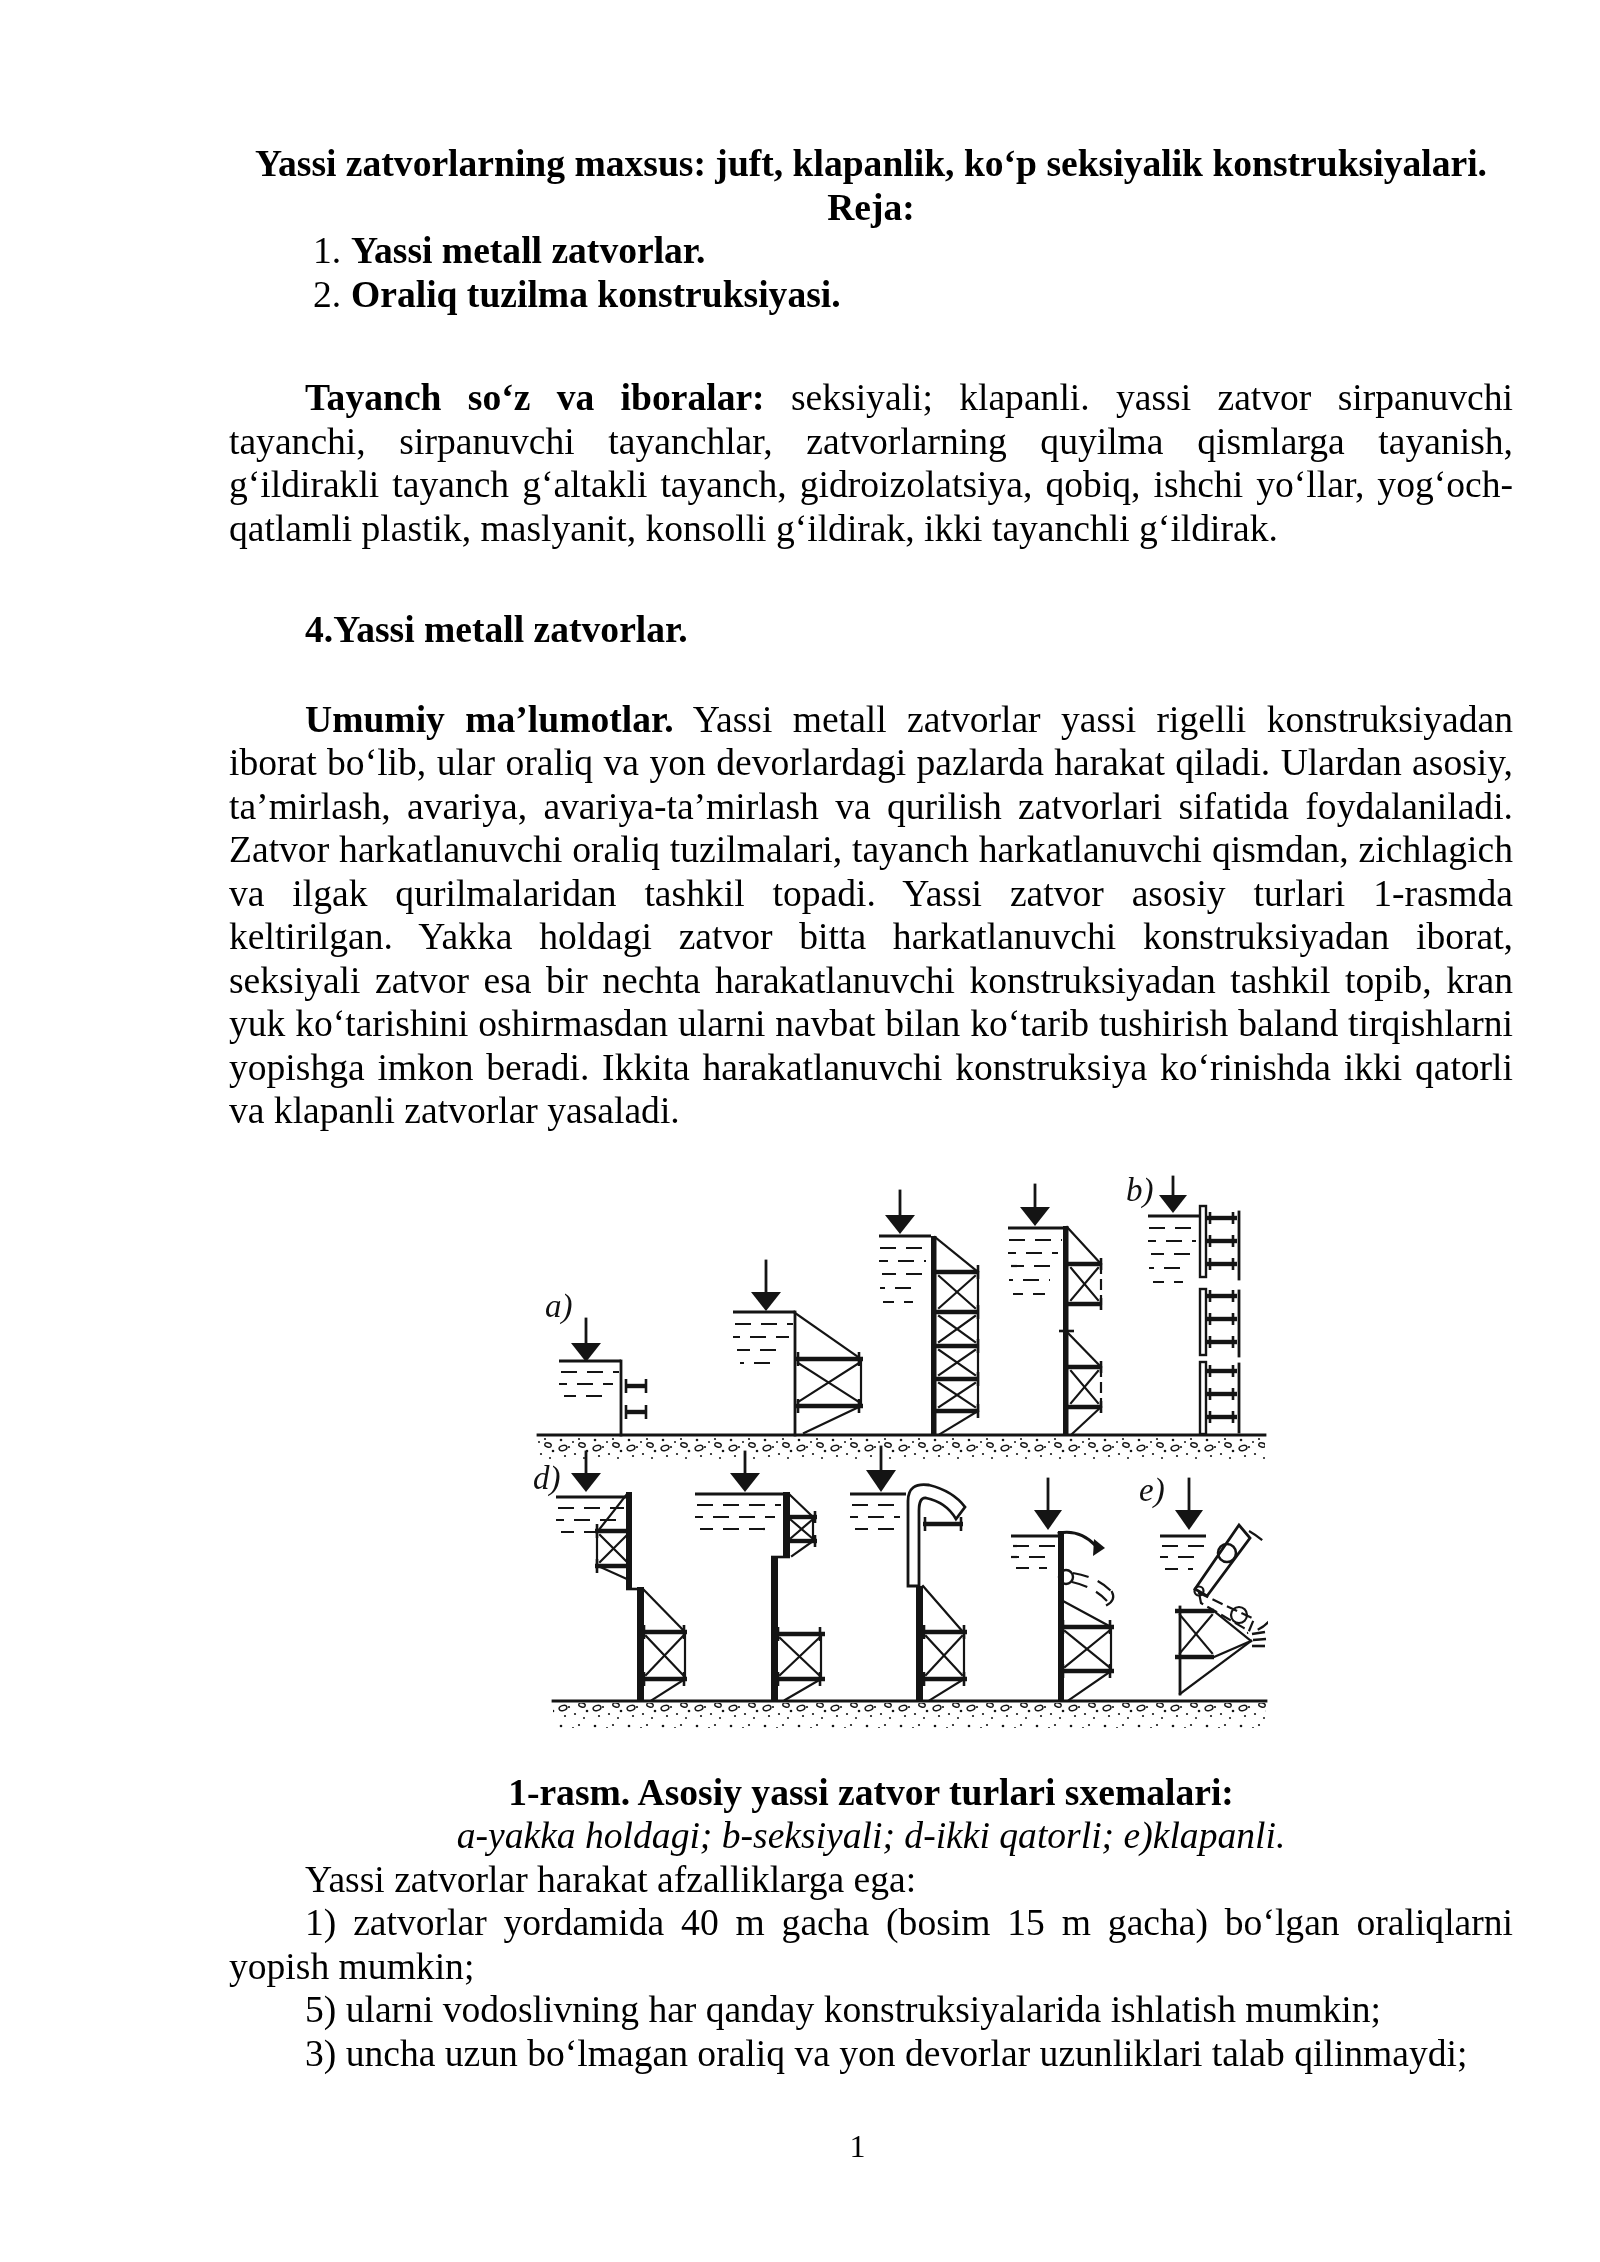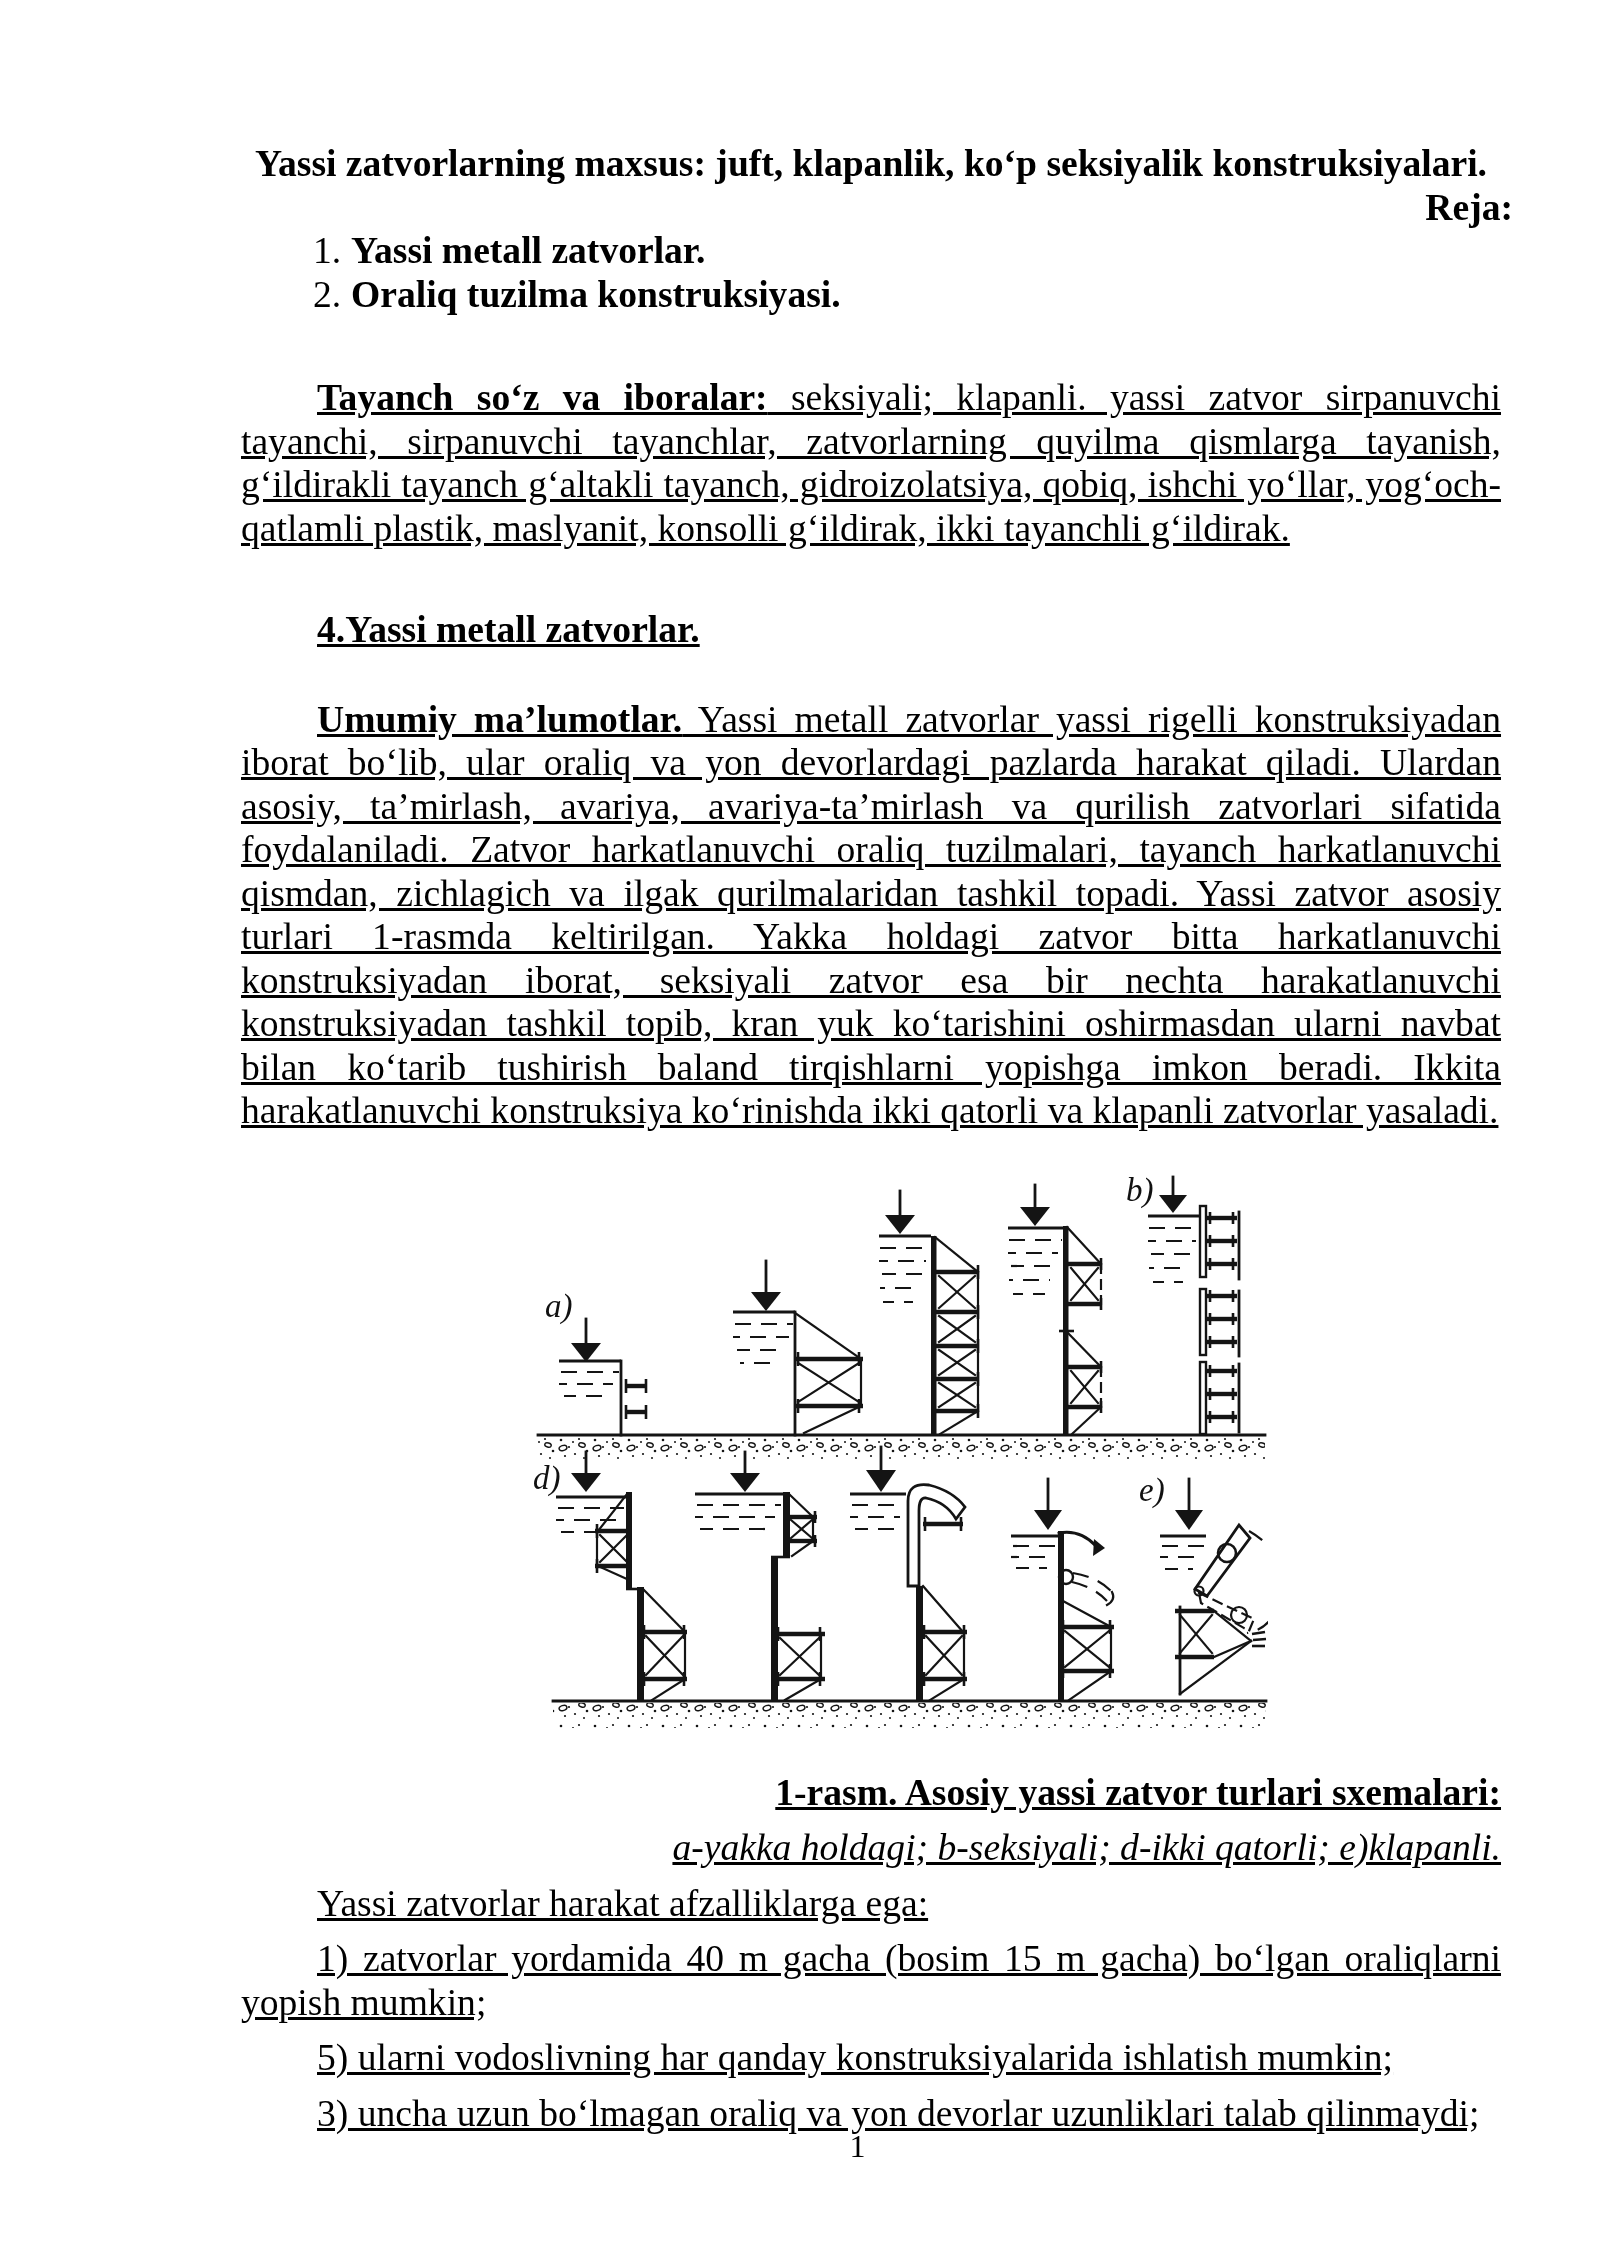--- a/index.html
+++ b/index.html
@@ -4,25 +4,25 @@
 <style>
   html,body{margin:0;padding:0;}
   body{
     width:1600px;height:2262px;background:#ffffff;color:#000;
     font-family:"Liberation Serif","DejaVu Serif",serif;
     position:relative;overflow:hidden;
   }
   .sheet{position:absolute;inset:0;padding:142px 87px 0 229px;box-sizing:border-box;}
   .t{font-size:37.6px;line-height:43.5px;}
   .title{font-weight:bold;text-align:center;white-space:nowrap;margin:0;}
-  .center{text-align:right;}
+  .center{text-align:center;}
   .bold{font-weight:bold;}
   .italic{font-style:italic;}
   .nowrap{white-space:nowrap;}
-  p{margin:12px;text-decoration:underline;}
+  p{margin:0;}
   .just{text-align:justify;}
   .indent{text-indent:76px;}
   .plan{margin-left:84px;}
   .plan-row{display:flex;}
   .plan-num{width:38px;flex:none;}
   .plan-text{font-weight:bold;text-align:right;}
   .p-keywords{margin-top:60px;}
   .p-heading{margin-top:58px;font-weight:bold;}
   .p-general{margin-top:46px;}
   .figure{margin:16px 0 0 294px;width:745px;height:600px;}

